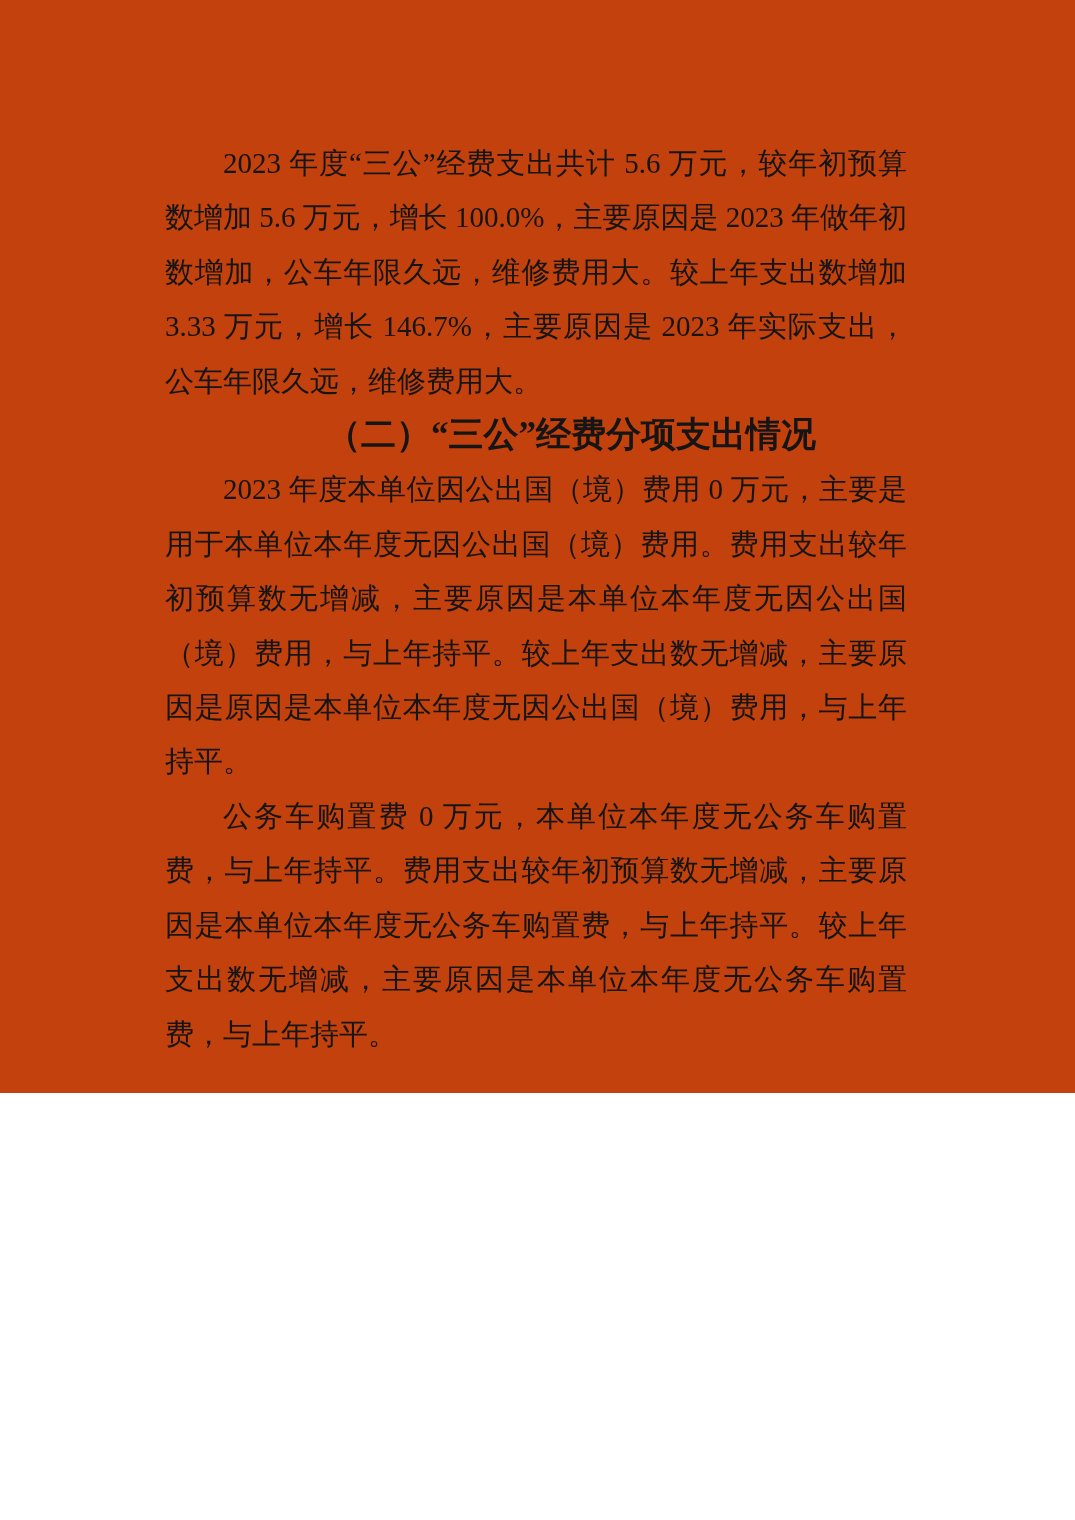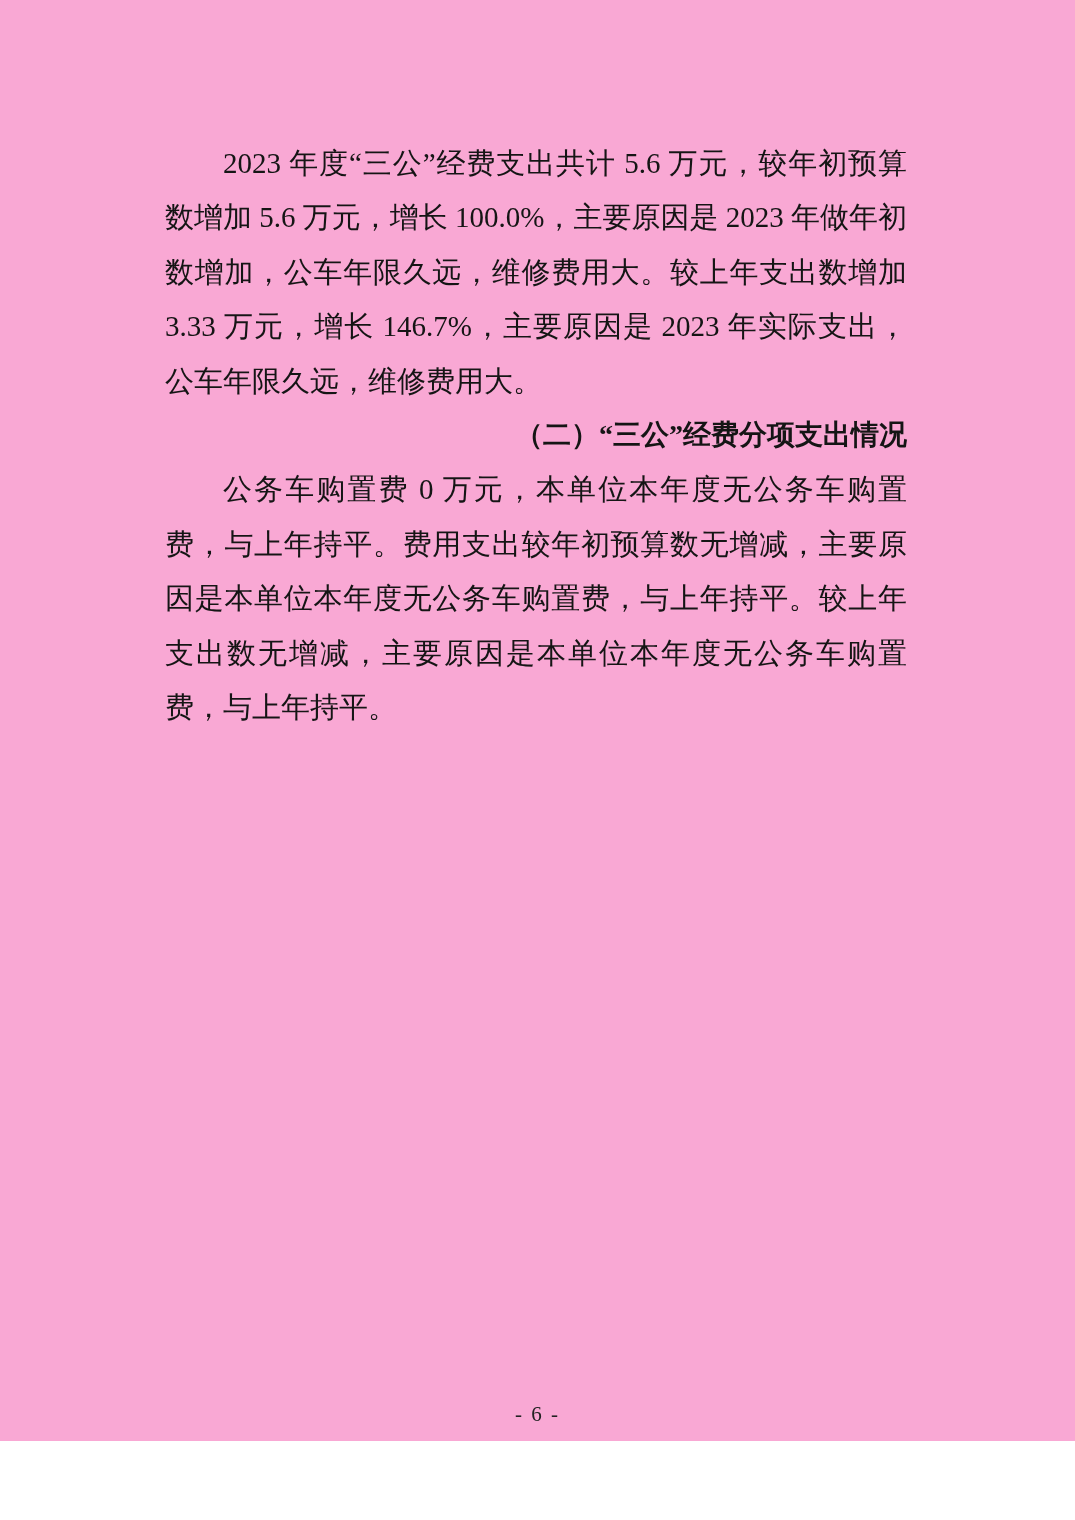--- a/index.html
+++ b/index.html
@@ -3,22 +3,22 @@
 <meta charset="utf-8">
 <style>
   html, body {
     margin: 0;
     padding: 0;
     background: #ffffff;
   }
   .page {
     position: relative;
     width: 1075px;
-    height: 1441px;
-    background: #f9a8d4;
+    height: 1093px;
+    background: #c2410c;
     overflow: hidden;
     font-family: "Liberation Serif", "DejaVu Serif", serif;
     color: #151515;
   }
   .content {
     position: absolute;
     left: 165px;
     top: 136px;
     width: 742px;
     font-size: 29px;
@@ -27,40 +27,41 @@
   }
   .content p {
     margin: 0;
     padding: 0;
     text-indent: 2em;
   }
   .section-heading {
     margin: 0;
     padding: 0;
     text-indent: 2em;
-    font-size: 28px;
+    font-size: 35px;
     line-height: 54.4px;
     font-weight: bold;
-    text-align: right;
+    text-align: center;
   }
   .page-footer {
     position: absolute;
     left: 0;
     top: 1402px;
     width: 100%;
     text-align: center;
     font-size: 21px;
     color: #222222;
     letter-spacing: 2px;
   }
 </style>
 </head>
 <body>
 
 <div class="page">
   <div class="content">
     <p>2023 年度“三公”经费支出共计 5.6 万元，较年初预算数增加 5.6 万元，增长 100.0%，主要原因是 2023 年做年初数增加，公车年限久远，维修费用大。较上年支出数增加 3.33 万元，增长 146.7%，主要原因是 2023 年实际支出，公车年限久远，维修费用大。</p>
     <h2 class="section-heading">（二）“三公”经费分项支出情况</h2>
+    <p>2023 年度本单位因公出国（境）费用 0 万元，主要是用于本单位本年度无因公出国（境）费用。费用支出较年初预算数无增减，主要原因是本单位本年度无因公出国（境）费用，与上年持平。较上年支出数无增减，主要原因是原因是本单位本年度无因公出国（境）费用，与上年持平。</p>
     <p>公务车购置费 0 万元，本单位本年度无公务车购置费，与上年持平。费用支出较年初预算数无增减，主要原因是本单位本年度无公务车购置费，与上年持平。较上年支出数无增减，主要原因是本单位本年度无公务车购置费，与上年持平。</p>
   </div>
 
   <div class="page-footer">- 6 -</div>
 </div>
 
 </body></html>

